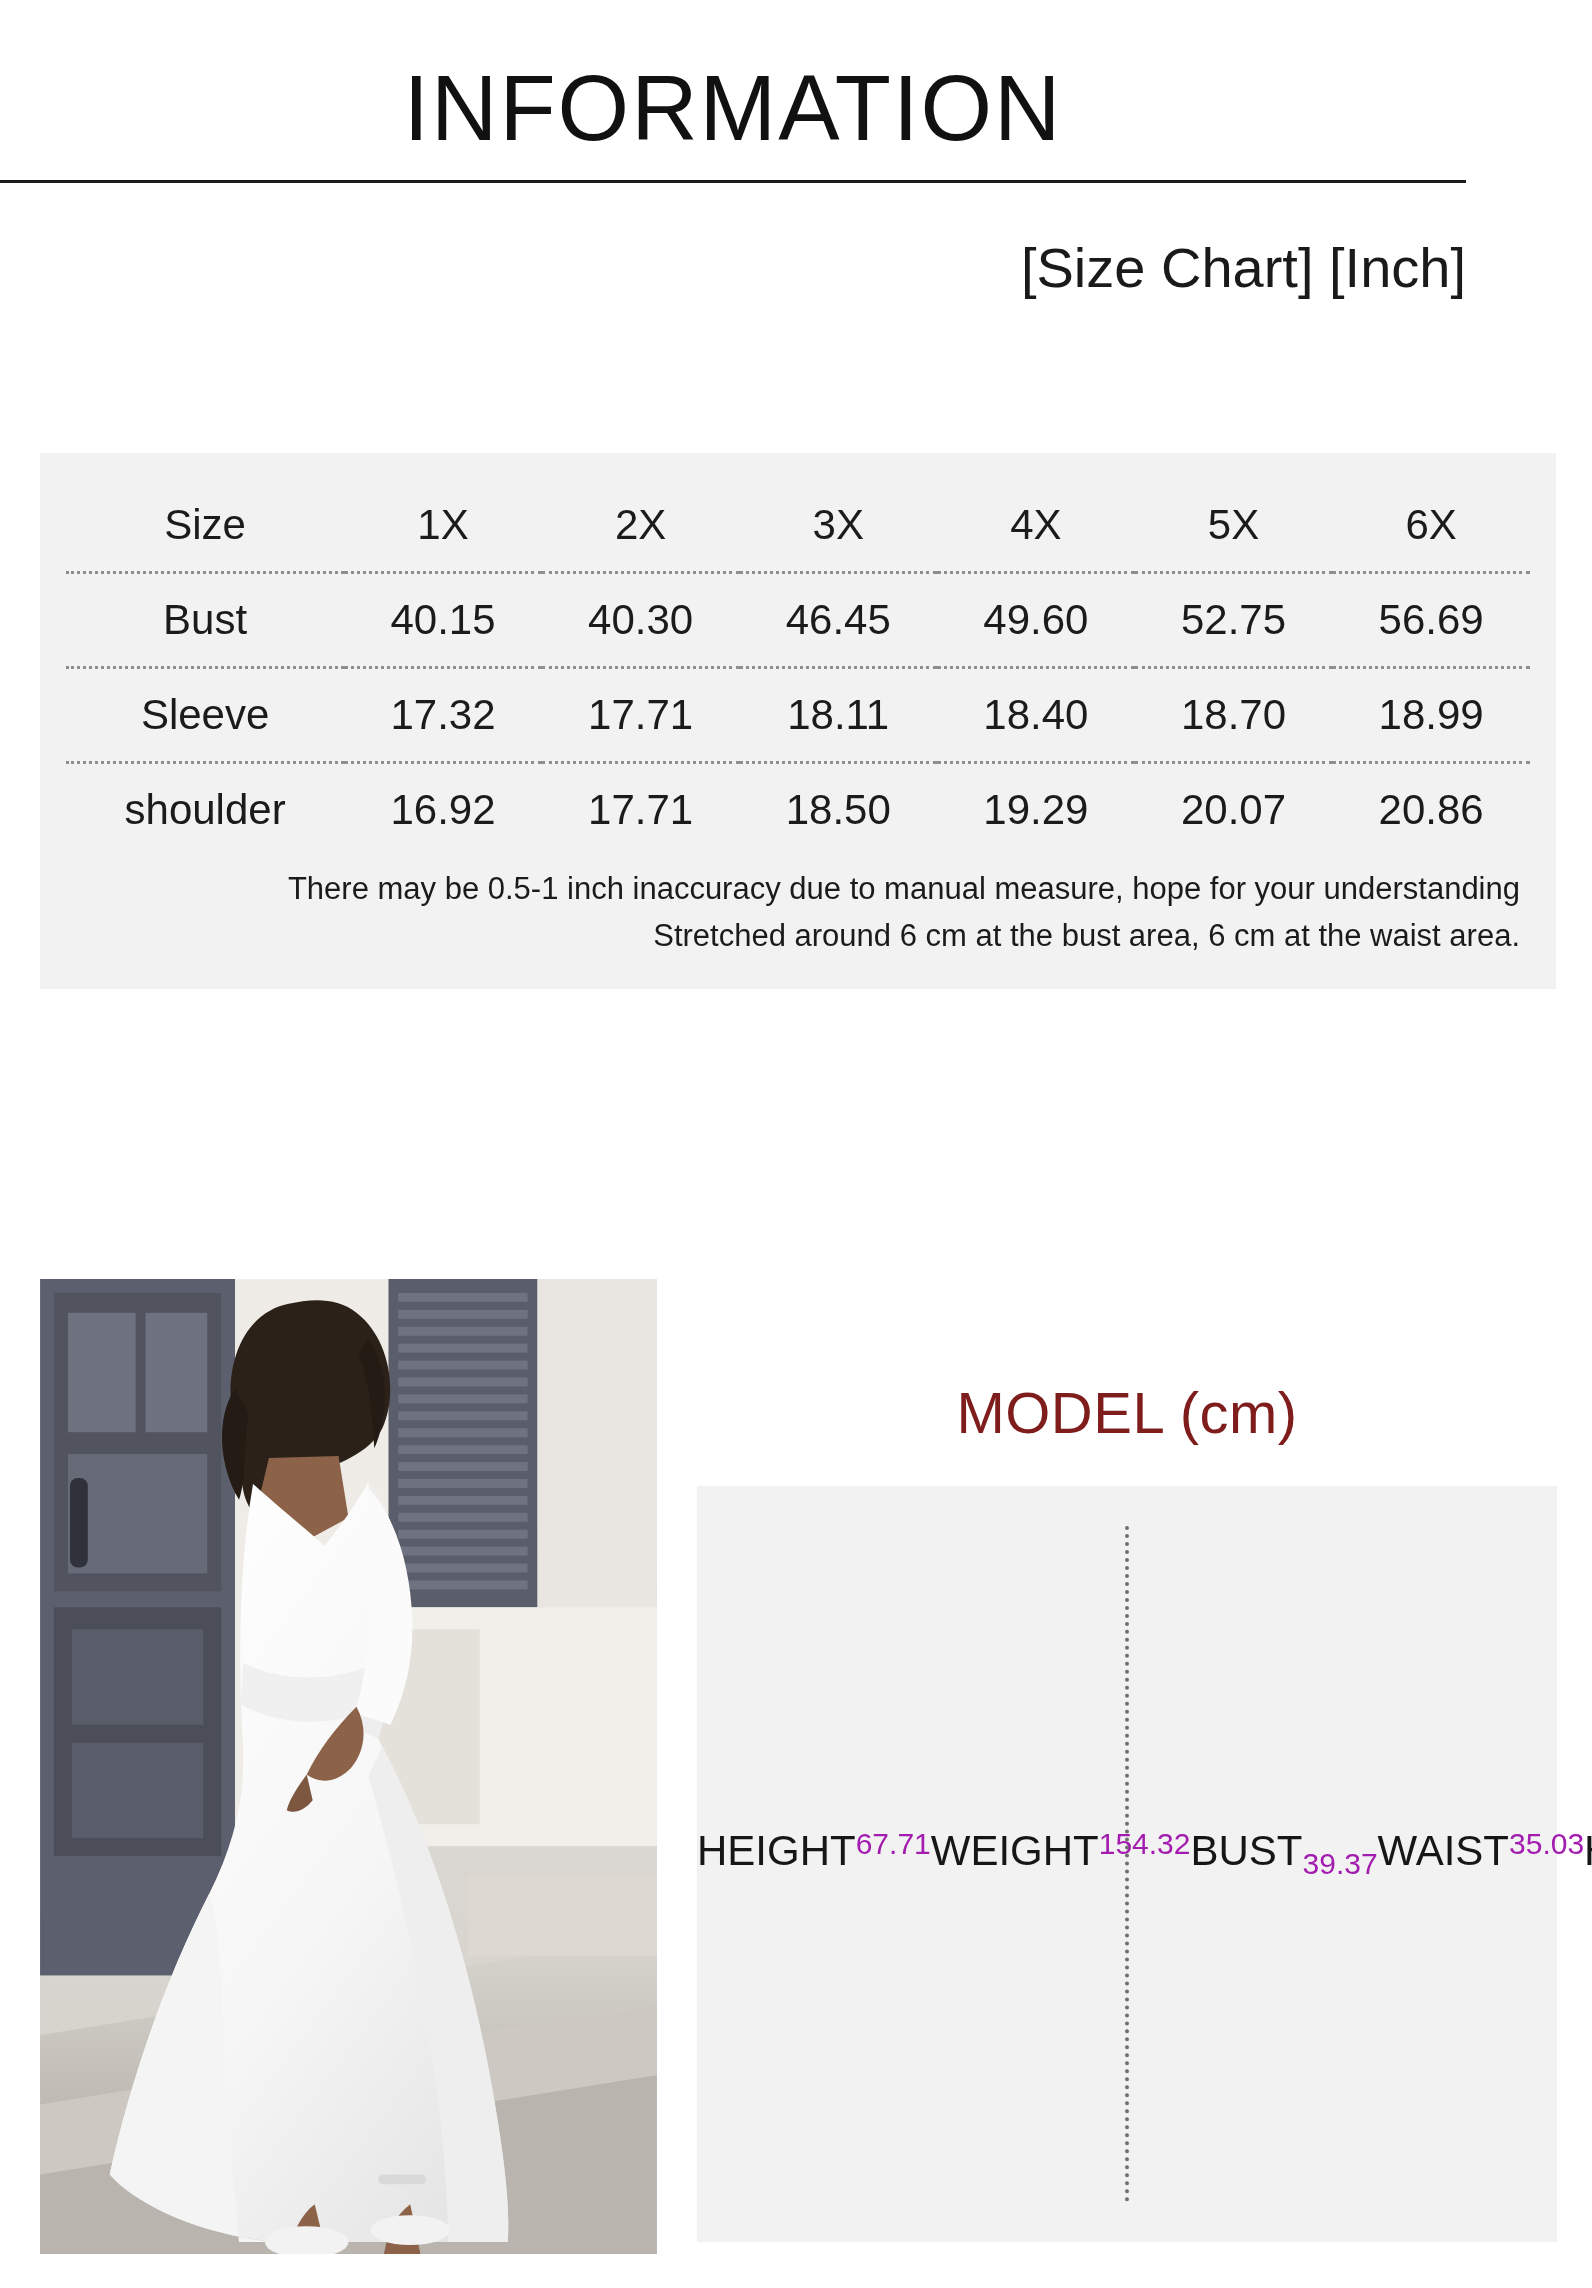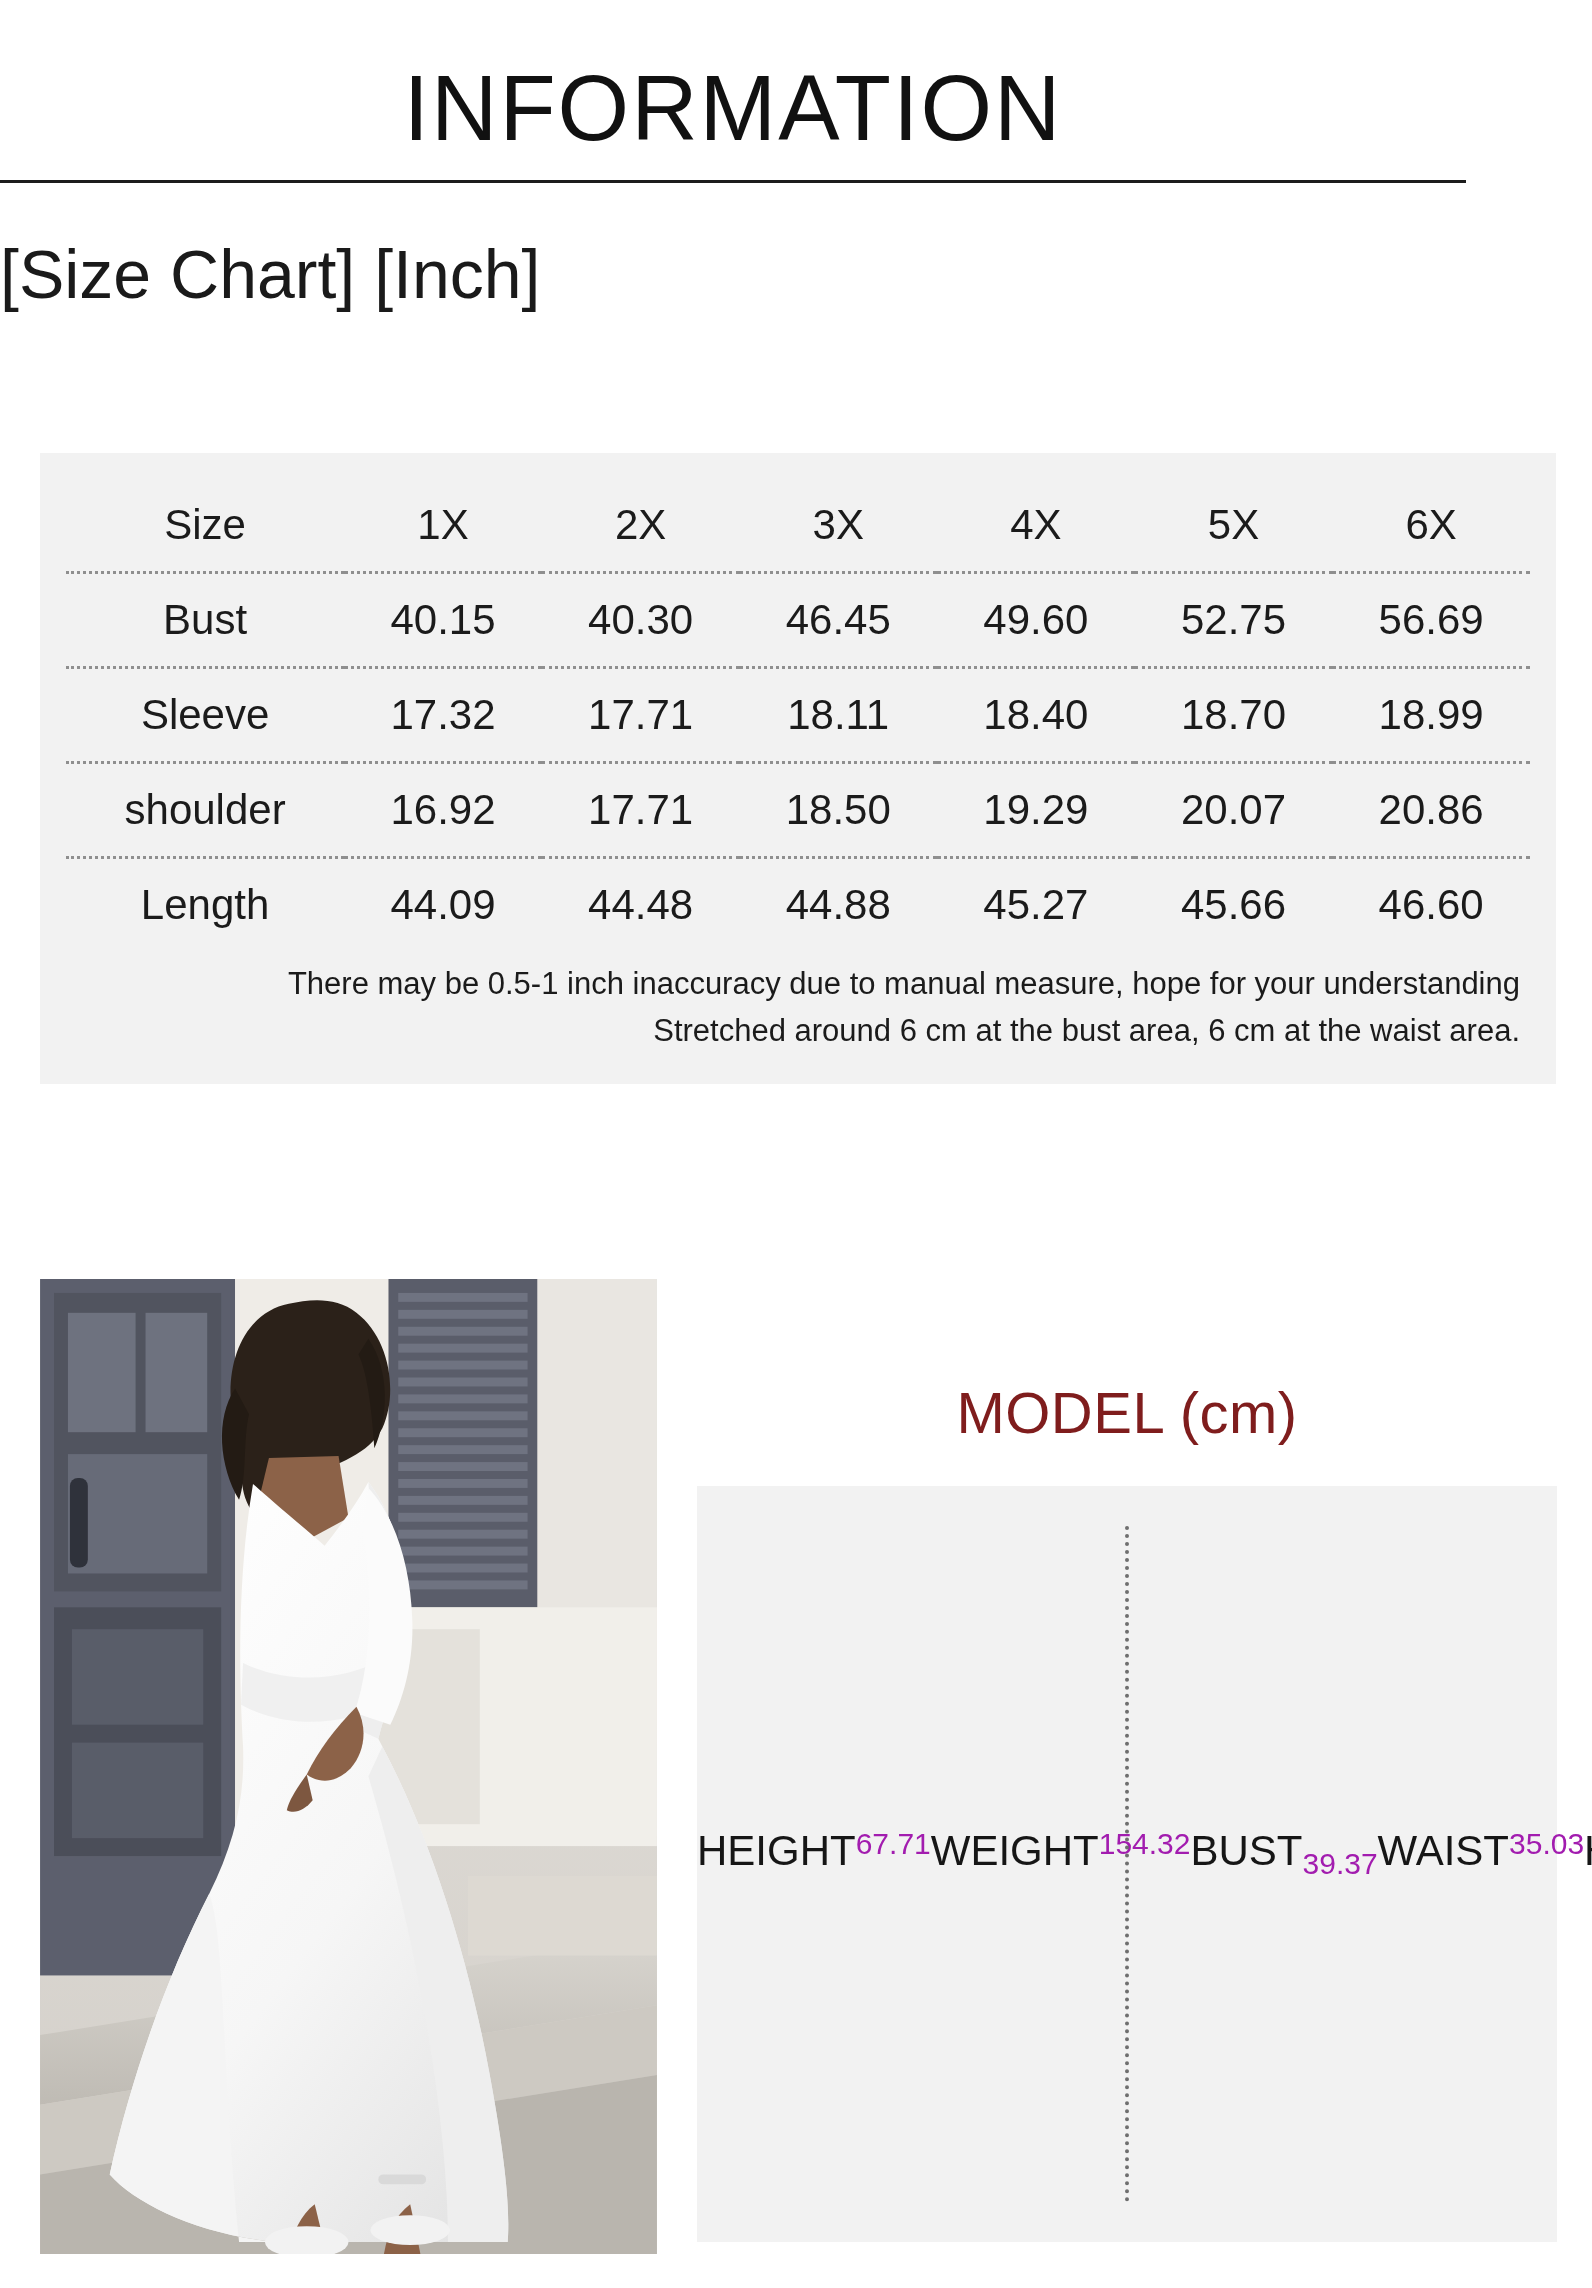--- a/index.html
+++ b/index.html
@@ -36,27 +36,28 @@
   }
   .header-rule {
     height: 3px;
     background: #1c1c1c;
     width: 100%;
     margin: 0;
   }
 
   
   .sub-title {
-    text-align: left;
-    font-size: 68px;
+    text-align: right;
+    font-size: 56px;
     font-weight: 400;
     color: #1a1a1a;
     padding-top: 52px;
     padding-bottom: 20px;
     letter-spacing: 0px;
+    padding-left: 17px;
   }
 
   
   .size-panel {
     position: absolute;
     left: 40px;
     top: 453px;
     width: 1516px;
     background: #f2f2f2;
     box-sizing: border-box;
@@ -222,29 +223,20 @@
         </tr>
         <tr>
           <td class="rowlabel">shoulder</td>
           <td>16.92</td>
           <td>17.71</td>
           <td>18.50</td>
           <td>19.29</td>
           <td>20.07</td>
           <td>20.86</td>
         </tr>
-        <tr>
-          <td class="rowlabel">Length</td>
-          <td>44.09</td>
-          <td>44.48</td>
-          <td>44.88</td>
-          <td>45.27</td>
-          <td>45.66</td>
-          <td>46.60</td>
-        </tr>
       </tbody>
     </table>
 
     <div class="note-wrap">
       <div class="note">There may be 0.5-1 inch inaccuracy due to manual measure, hope for your understanding</div>
       <div class="note">Stretched around 6 cm at the bust area, 6 cm at the waist area.</div>
     </div>
   </div>
 
   <div class="bottom">

